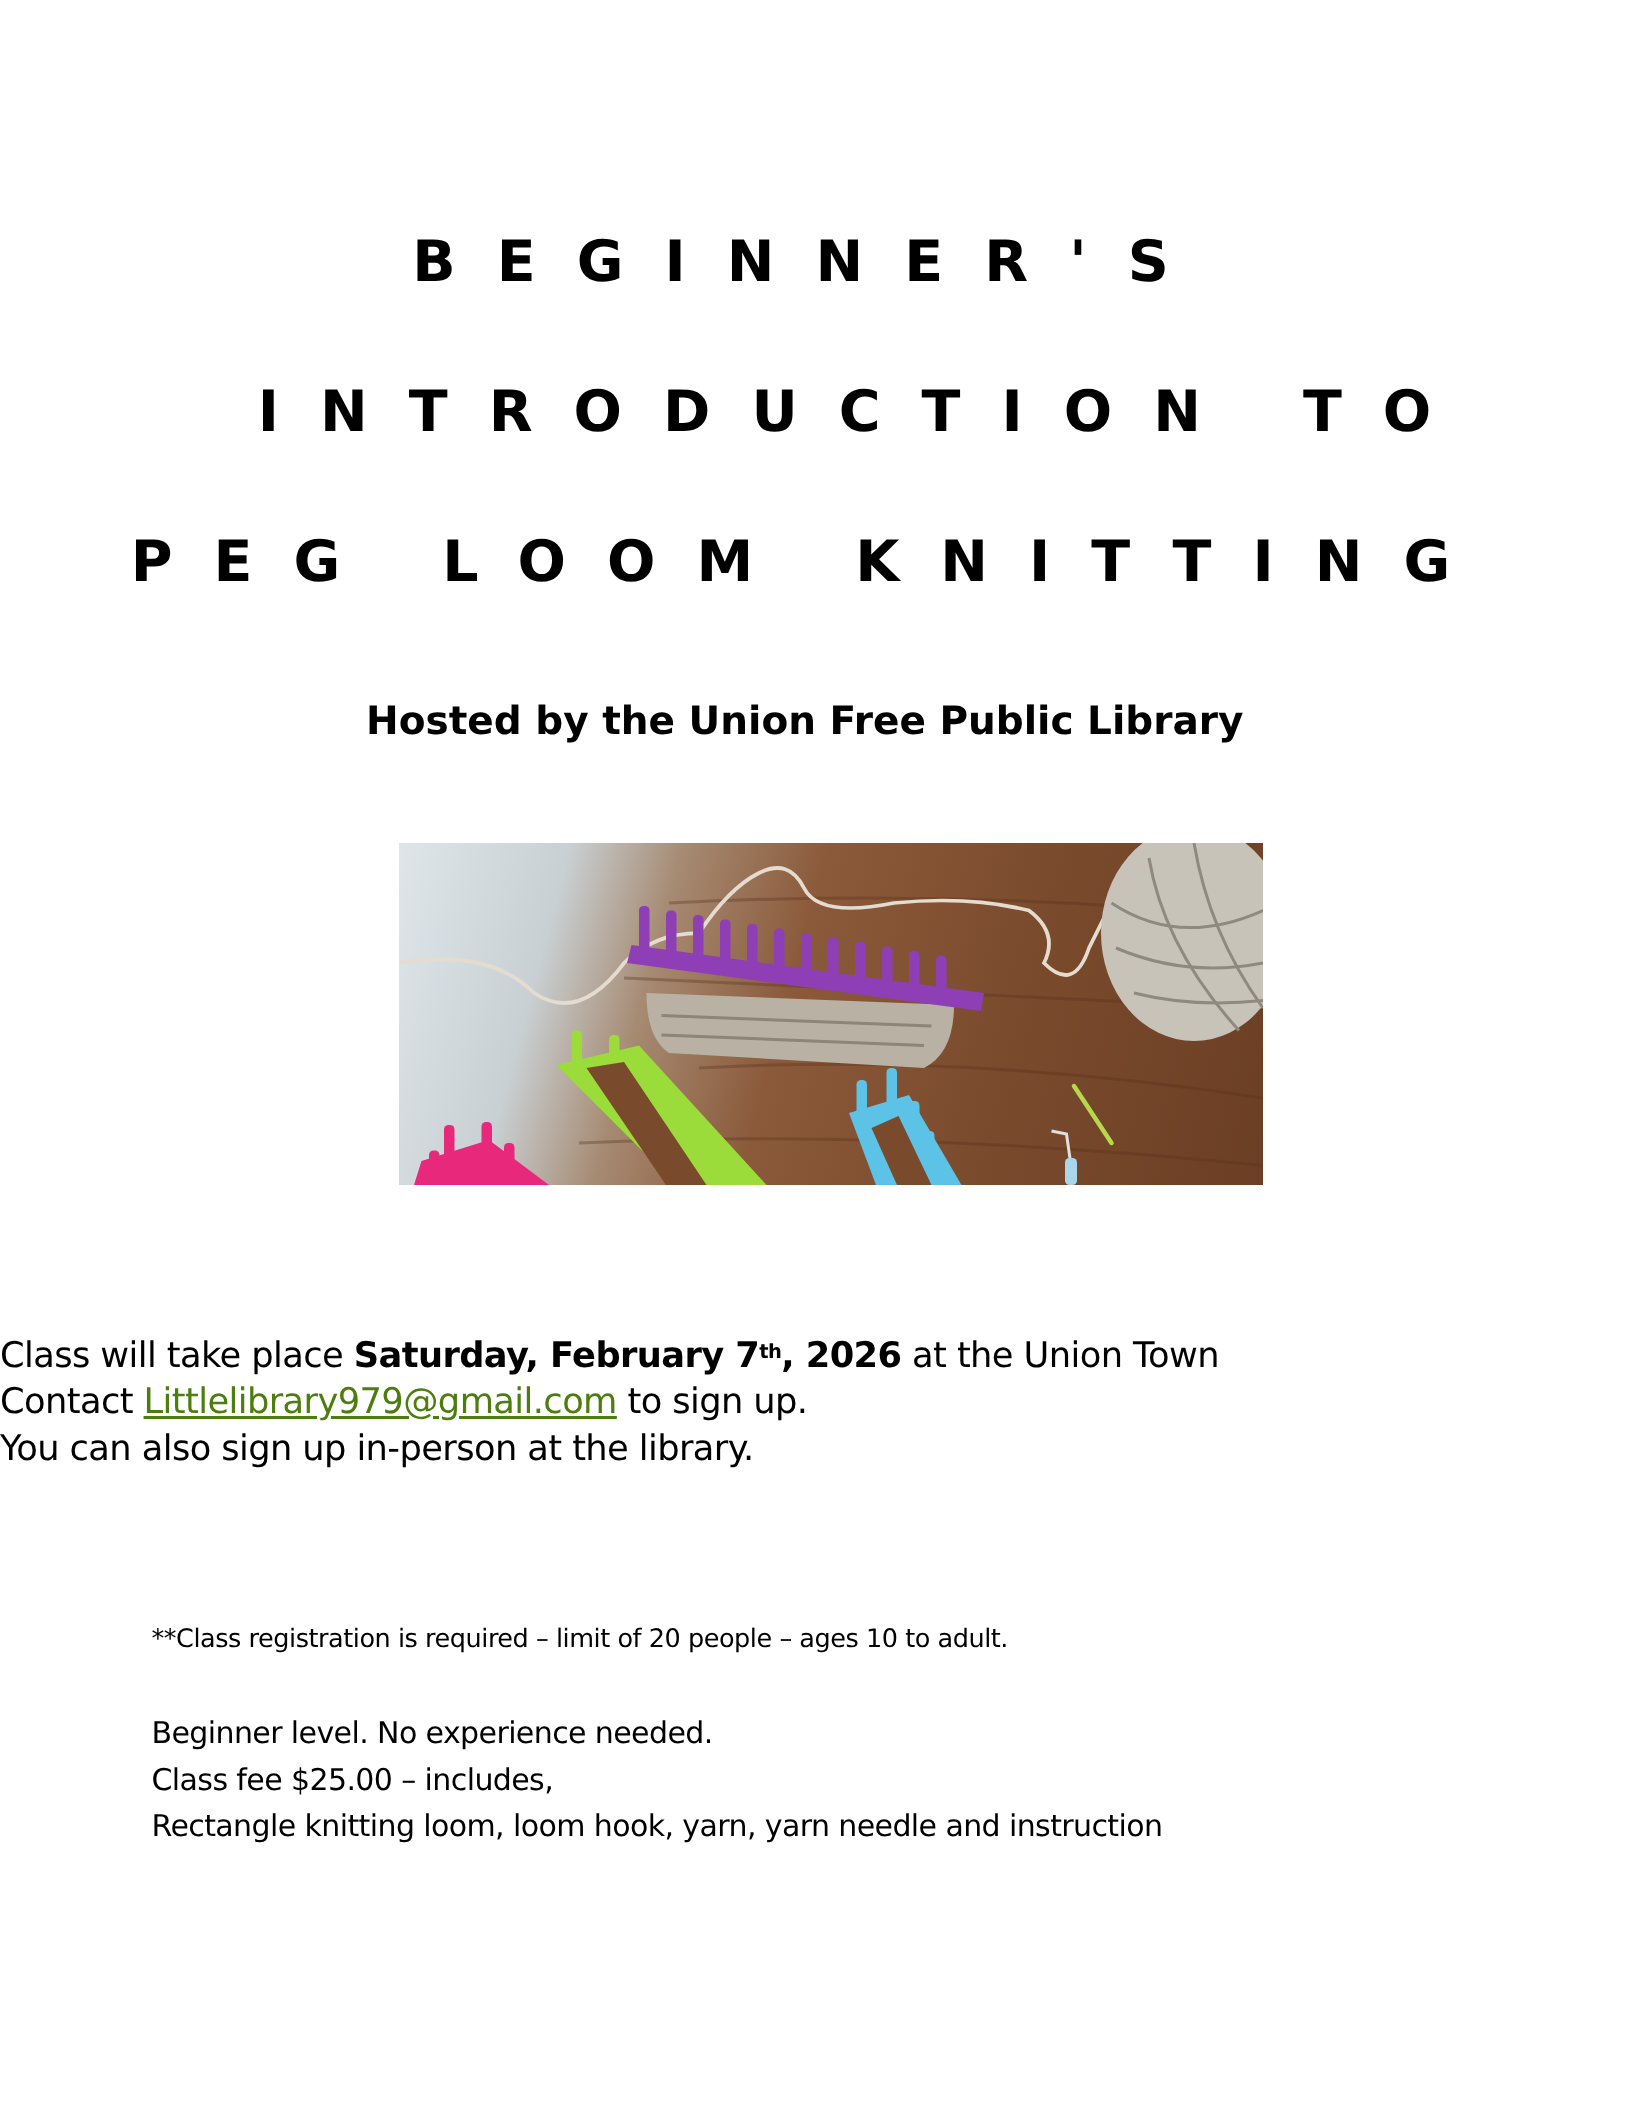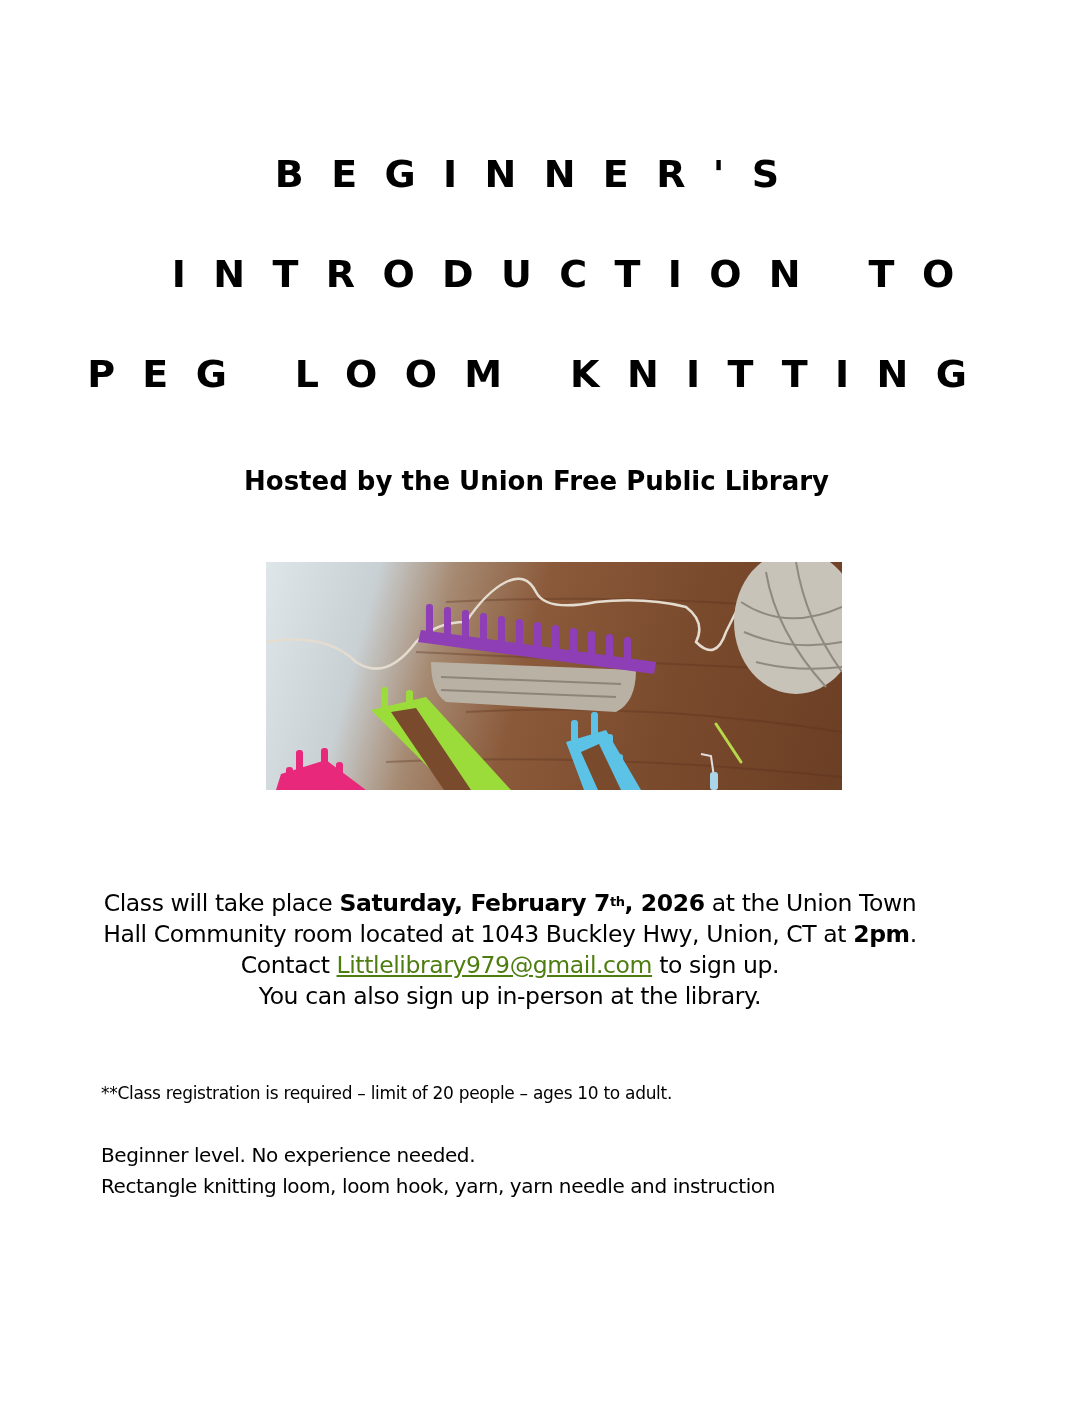--- a/index.html
+++ b/index.html
@@ -16,21 +16,21 @@
   .subtitle {
     position:absolute; top:466px; left:0; width:1073px; text-align:center;
     font-family:"DejaVu Sans", sans-serif; font-weight:bold; font-size:26px;
   }
   .photo {
     position:absolute; left:266px; top:562px; width:576px; height:228px; overflow:hidden;
     background: linear-gradient(105deg, #dfe6ea 0%, #c9d0d3 18%, #a68a72 30%, #8b5a3b 45%, #7a4a2c 70%, #6b3f25 100%);
   }
   .photo svg { position:absolute; left:0; top:0; }
   .details {
-    position:absolute; top:888px; left:0; width:1020px; text-align:center;
+    position:absolute; top:888px; left:0; width:1020px; text-align:left;
     font-family:"DejaVu Sans", sans-serif; font-size:23.5px; line-height:31px; letter-spacing:-0.4px;
   }
   .details p { margin:0; }
   .details b { font-weight:bold; }
   .details sup { font-size:13px; vertical-align:top; position:relative; top:-2px; }
   .details a { color:#4d7c0f; text-decoration:underline; }
   .note {
     position:absolute; top:1083px; left:101px;
     font-family:"DejaVu Sans", sans-serif; font-size:17px; letter-spacing:-0.3px;
   }
@@ -124,23 +124,23 @@
 
     <path d="M450 162 L475 200" stroke="#b6d84a" stroke-width="3" stroke-linecap="round"></path>
 
     <path d="M435 192 L445 194 L448 215" stroke="#e0e0e0" stroke-width="2" fill="none"></path>
     <rect x="444" y="210" width="8" height="18" rx="3" fill="#a9d6ea"></rect>
   </svg>
 </div>
 
 <div class="details">
   <p><span>Class will take place </span><b><span>Saturday, February 7</span><sup>th</sup><span>, 2026</span></b><span> at the Union Town</span></p>
-  <p><span>Hall Community room located at 1043 Buckley Hwy, Union, CT at </span><b>2pm</b><span>.</span></p>
   <p><span>Contact </span><a>Littlelibrary979@gmail.com</a><span> to sign up.</span></p>
   <p>You can also sign up in-person at the library.</p>
 </div>
 
 <div class="note">**Class registration is required – limit of 20 people – ages 10 to adult.</div>
 
 <div class="info">
   <p>Beginner level. No experience needed.</p>
+  <p>Class fee $25.00 – includes,</p>
   <p>Rectangle knitting loom, loom hook, yarn, yarn needle and instruction</p>
 </div>
 
 </body></html>

